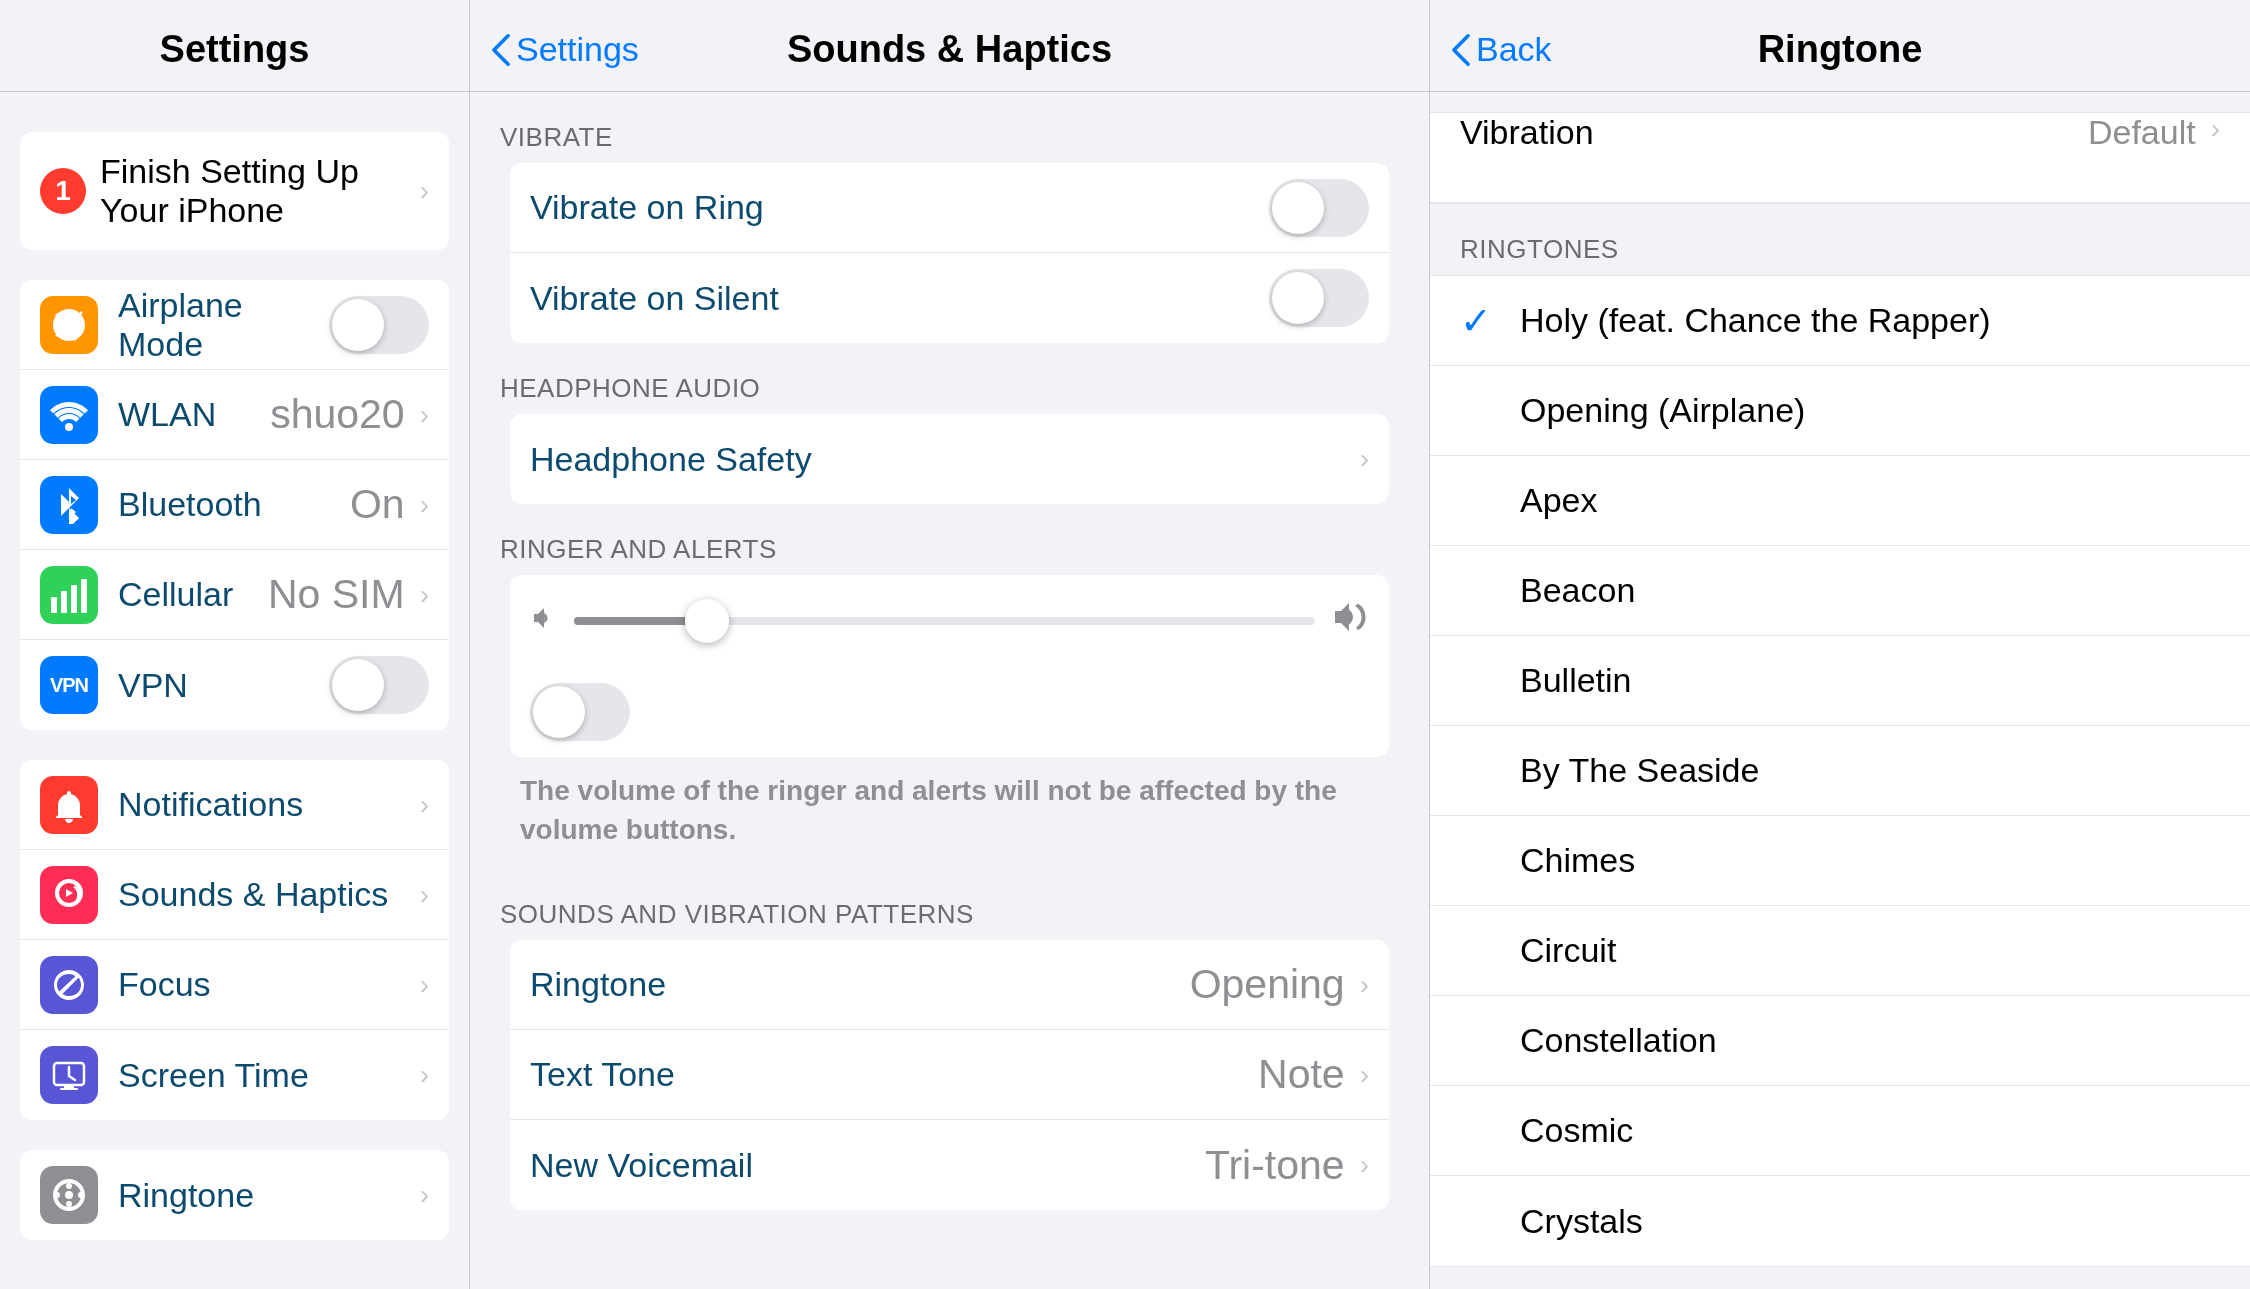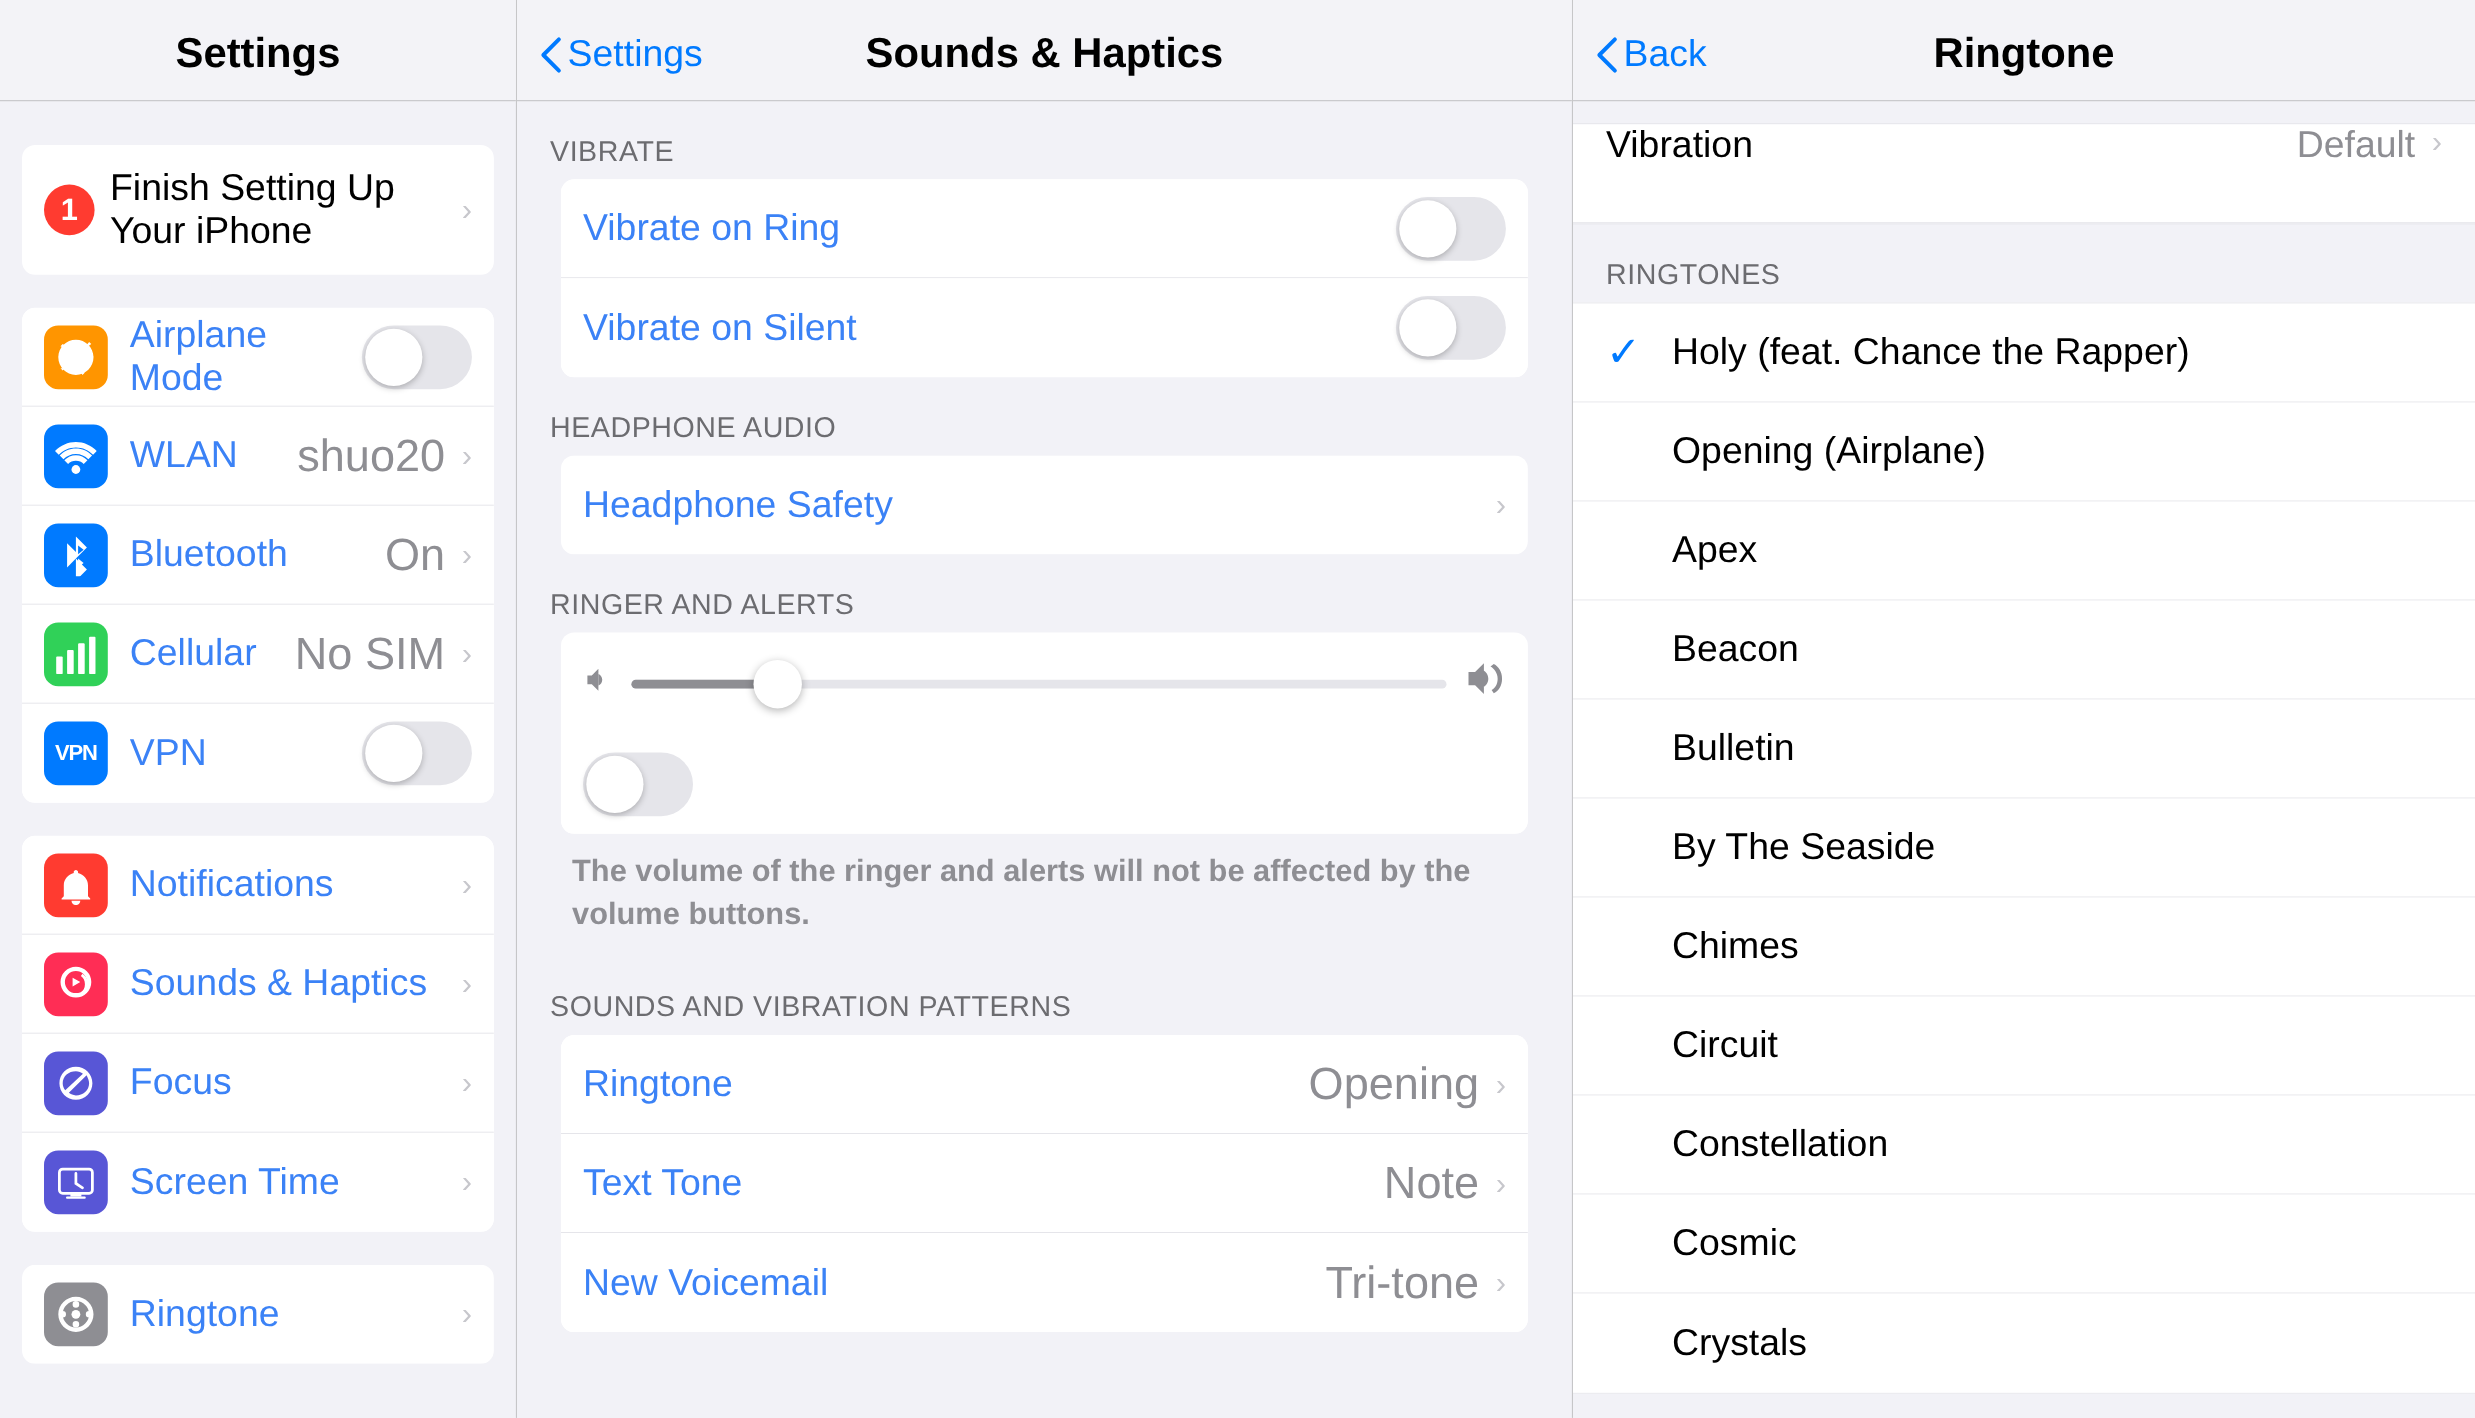--- a/index.html
+++ b/index.html
@@ -103,21 +103,21 @@
       align-items: center;
       justify-content: center;
       margin-right: 20px;
       flex-shrink: 0;
       font-size: 32px;
     }
 
     .item-label {
       flex: 1;
       font-size: 34px;
-      color: #3b82f6;
+      color: #0c4a6e;
     }
 
     .item-value {
       color: #8e8e93;
       font-size: 41px;
       margin-right: 10px;
     }
 
     .chevron {
       color: #c7c7cc;

